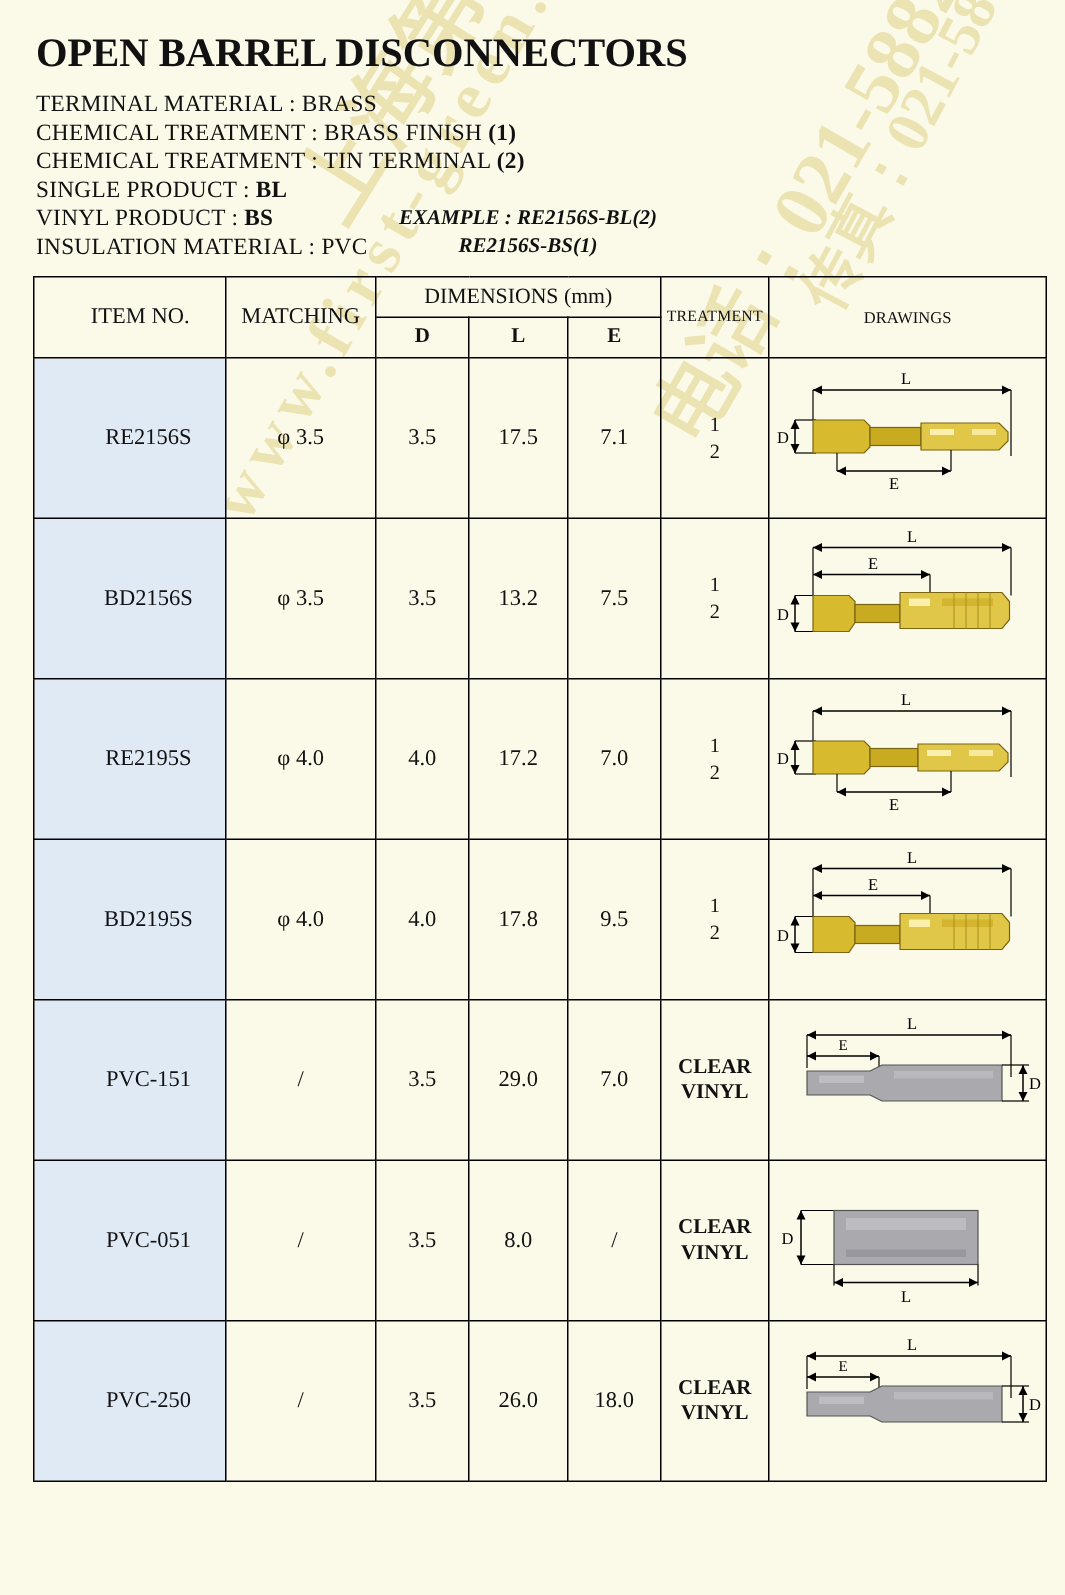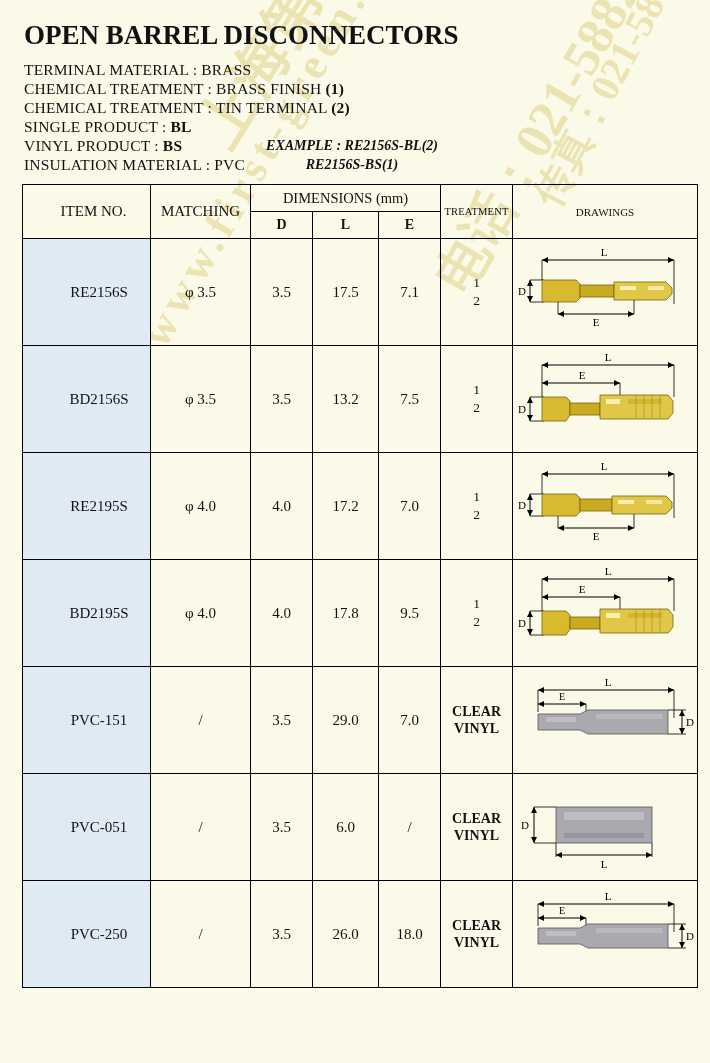--- a/index.html
+++ b/index.html
@@ -431,21 +431,21 @@
               <text x="174" y="54" font-size="11" font-family="Liberation Serif, serif" text-anchor="middle">D</text>
             </svg>
           </div>
         </td>
       </tr>
 
       <tr>
         <td class="item">PVC-051</td>
         <td class="match">/</td>
         <td class="dim">3.5</td>
-        <td class="dim">6.0</td>
+        <td class="dim">8.0</td>
         <td class="dim">/</td>
         <td class="treat vinyl">
             <span style="display:block">CLEAR</span>
             <span style="display:block">VINYL</span>
           </td>
         <td class="draw">
           <div class="draw-wrap">
             <svg class="dwg" width="178" height="96" viewBox="0 0 178 96">
 
               <line x1="18" y1="28" x2="18" y2="64" stroke="#000" stroke-width="1"></line>

